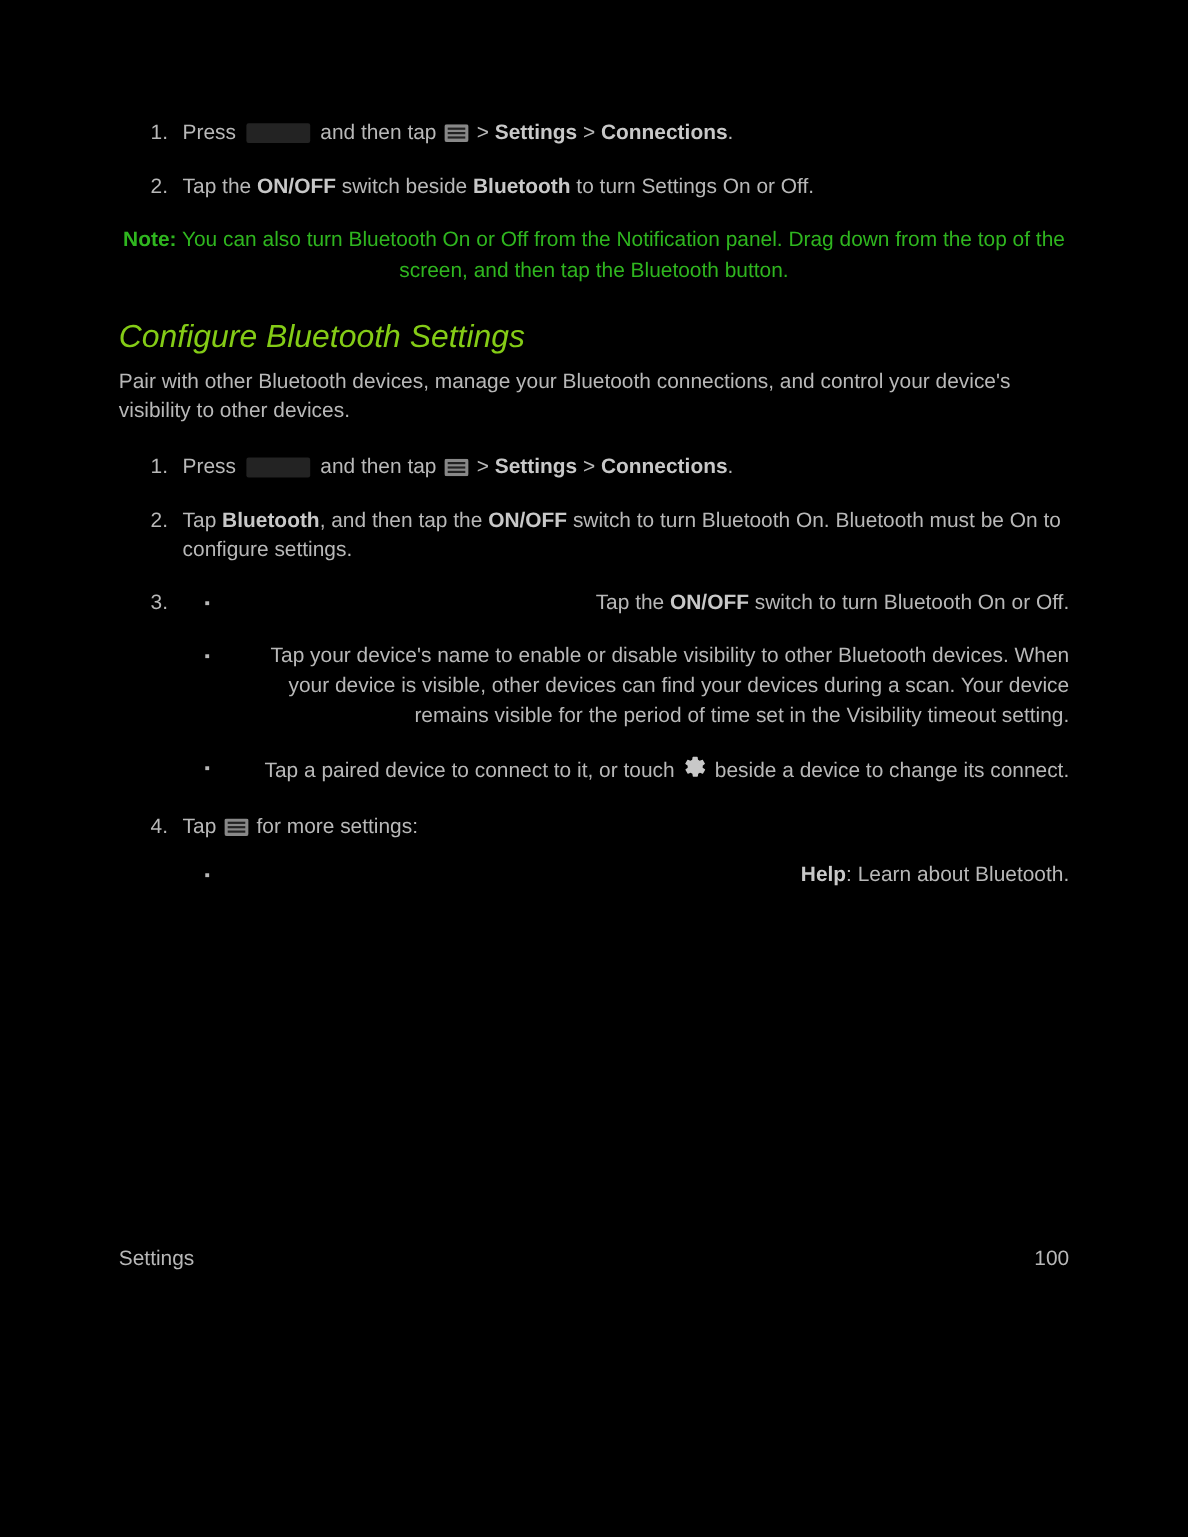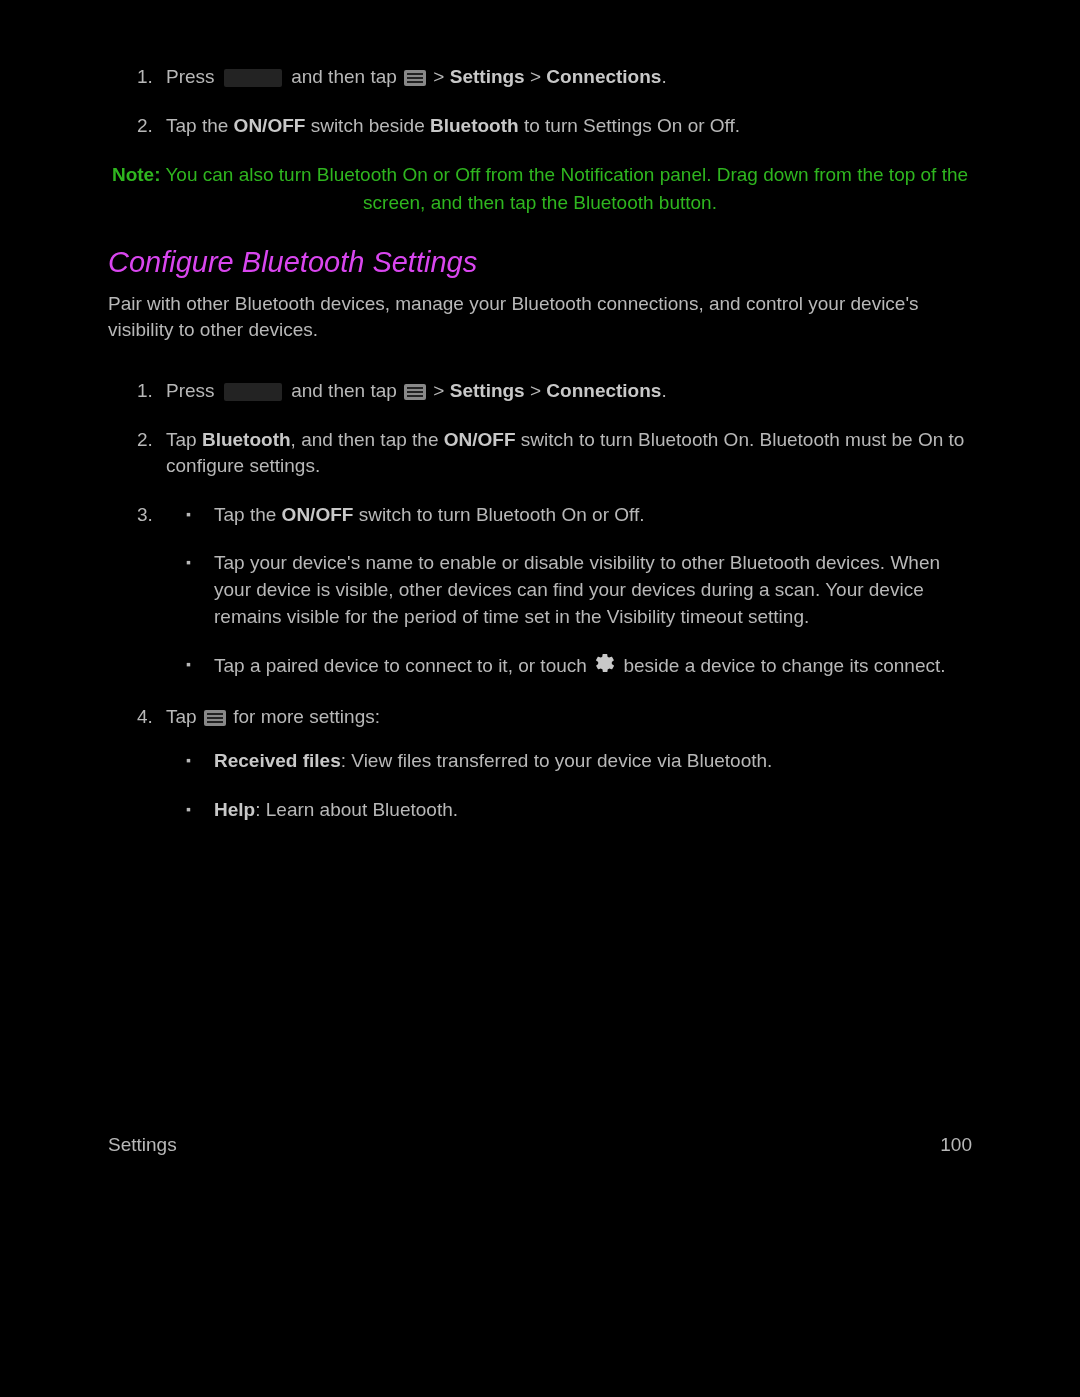--- a/index.html
+++ b/index.html
@@ -11,68 +11,69 @@
     background: #000;
     width: 1080px;
     height: 1397px;
     font-family: Arial, Helvetica, sans-serif;
     color: #b8b8b8;
     font-size: 19px;
     line-height: 1.4;
     position: relative;
   }
   .content {
-    padding: 64px 108px 0 108px;
+    padding: 108px 108px 0 108px;
   }
   ol.main-list {
     list-style: decimal;
     padding-left: 50px;
     margin-bottom: 18px;
   }
   ol.main-list > li {
     margin-bottom: 22px;
     padding-left: 8px;
   }
   ul.sub-list {
     list-style: none;
     padding-left: 38px;
     margin-top: 18px;
   }
   ul.sub-list > li {
     position: relative;
     margin-bottom: 22px;
     padding-left: 10px;
+    text-align: right;
   }
   ul.sub-list > li::before {
     content: "▪";
     position: absolute;
     left: -18px;
     color: #b8b8b8;
     font-size: 14px;
     top: 3px;
   }
   .note {
     color: #2fb61f;
     margin-bottom: 26px;
     line-height: 1.45;
     text-align: center;
   }
   .note-label {
     color: #2fb61f;
     font-weight: bold;
   }
   .heading {
-    color: #d946ef;
+    color: #84cc16;
     font-style: italic;
     font-size: 29px;
     margin-bottom: 8px;
     font-weight: normal;
   }
   .intro {
-    margin-bottom: 34px;
+    margin-bottom: 24px;
     line-height: 1.4;
   }
   .bold {
     font-weight: bold;
     color: #c8c8c8;
   }
   .icon-home {
     display: inline-block;
     width: 58px;
     height: 18px;
@@ -159,23 +160,20 @@
     </li>
     <li>
       <span>Tap </span><span class="icon-menu"><svg width="22" height="16" viewBox="0 0 22 16">
             <rect x="0" y="0" width="22" height="16" rx="2" fill="#888"></rect>
             <rect x="3" y="3" width="16" height="2" fill="#222"></rect>
             <rect x="3" y="7" width="16" height="2" fill="#222"></rect>
             <rect x="3" y="11" width="16" height="2" fill="#222"></rect>
           </svg></span><span> for more settings:</span>
       <ul class="sub-list">
         <li>
-          <span class="bold">Received files</span><span>: View files transferred to your device via Bluetooth.</span>
-        </li>
-        <li>
           <span class="bold">Help</span><span>: Learn about Bluetooth.</span>
         </li>
       </ul>
     </li>
   </ol>
 
 </div>
 
 <div class="footer">
   <span>Settings</span>

